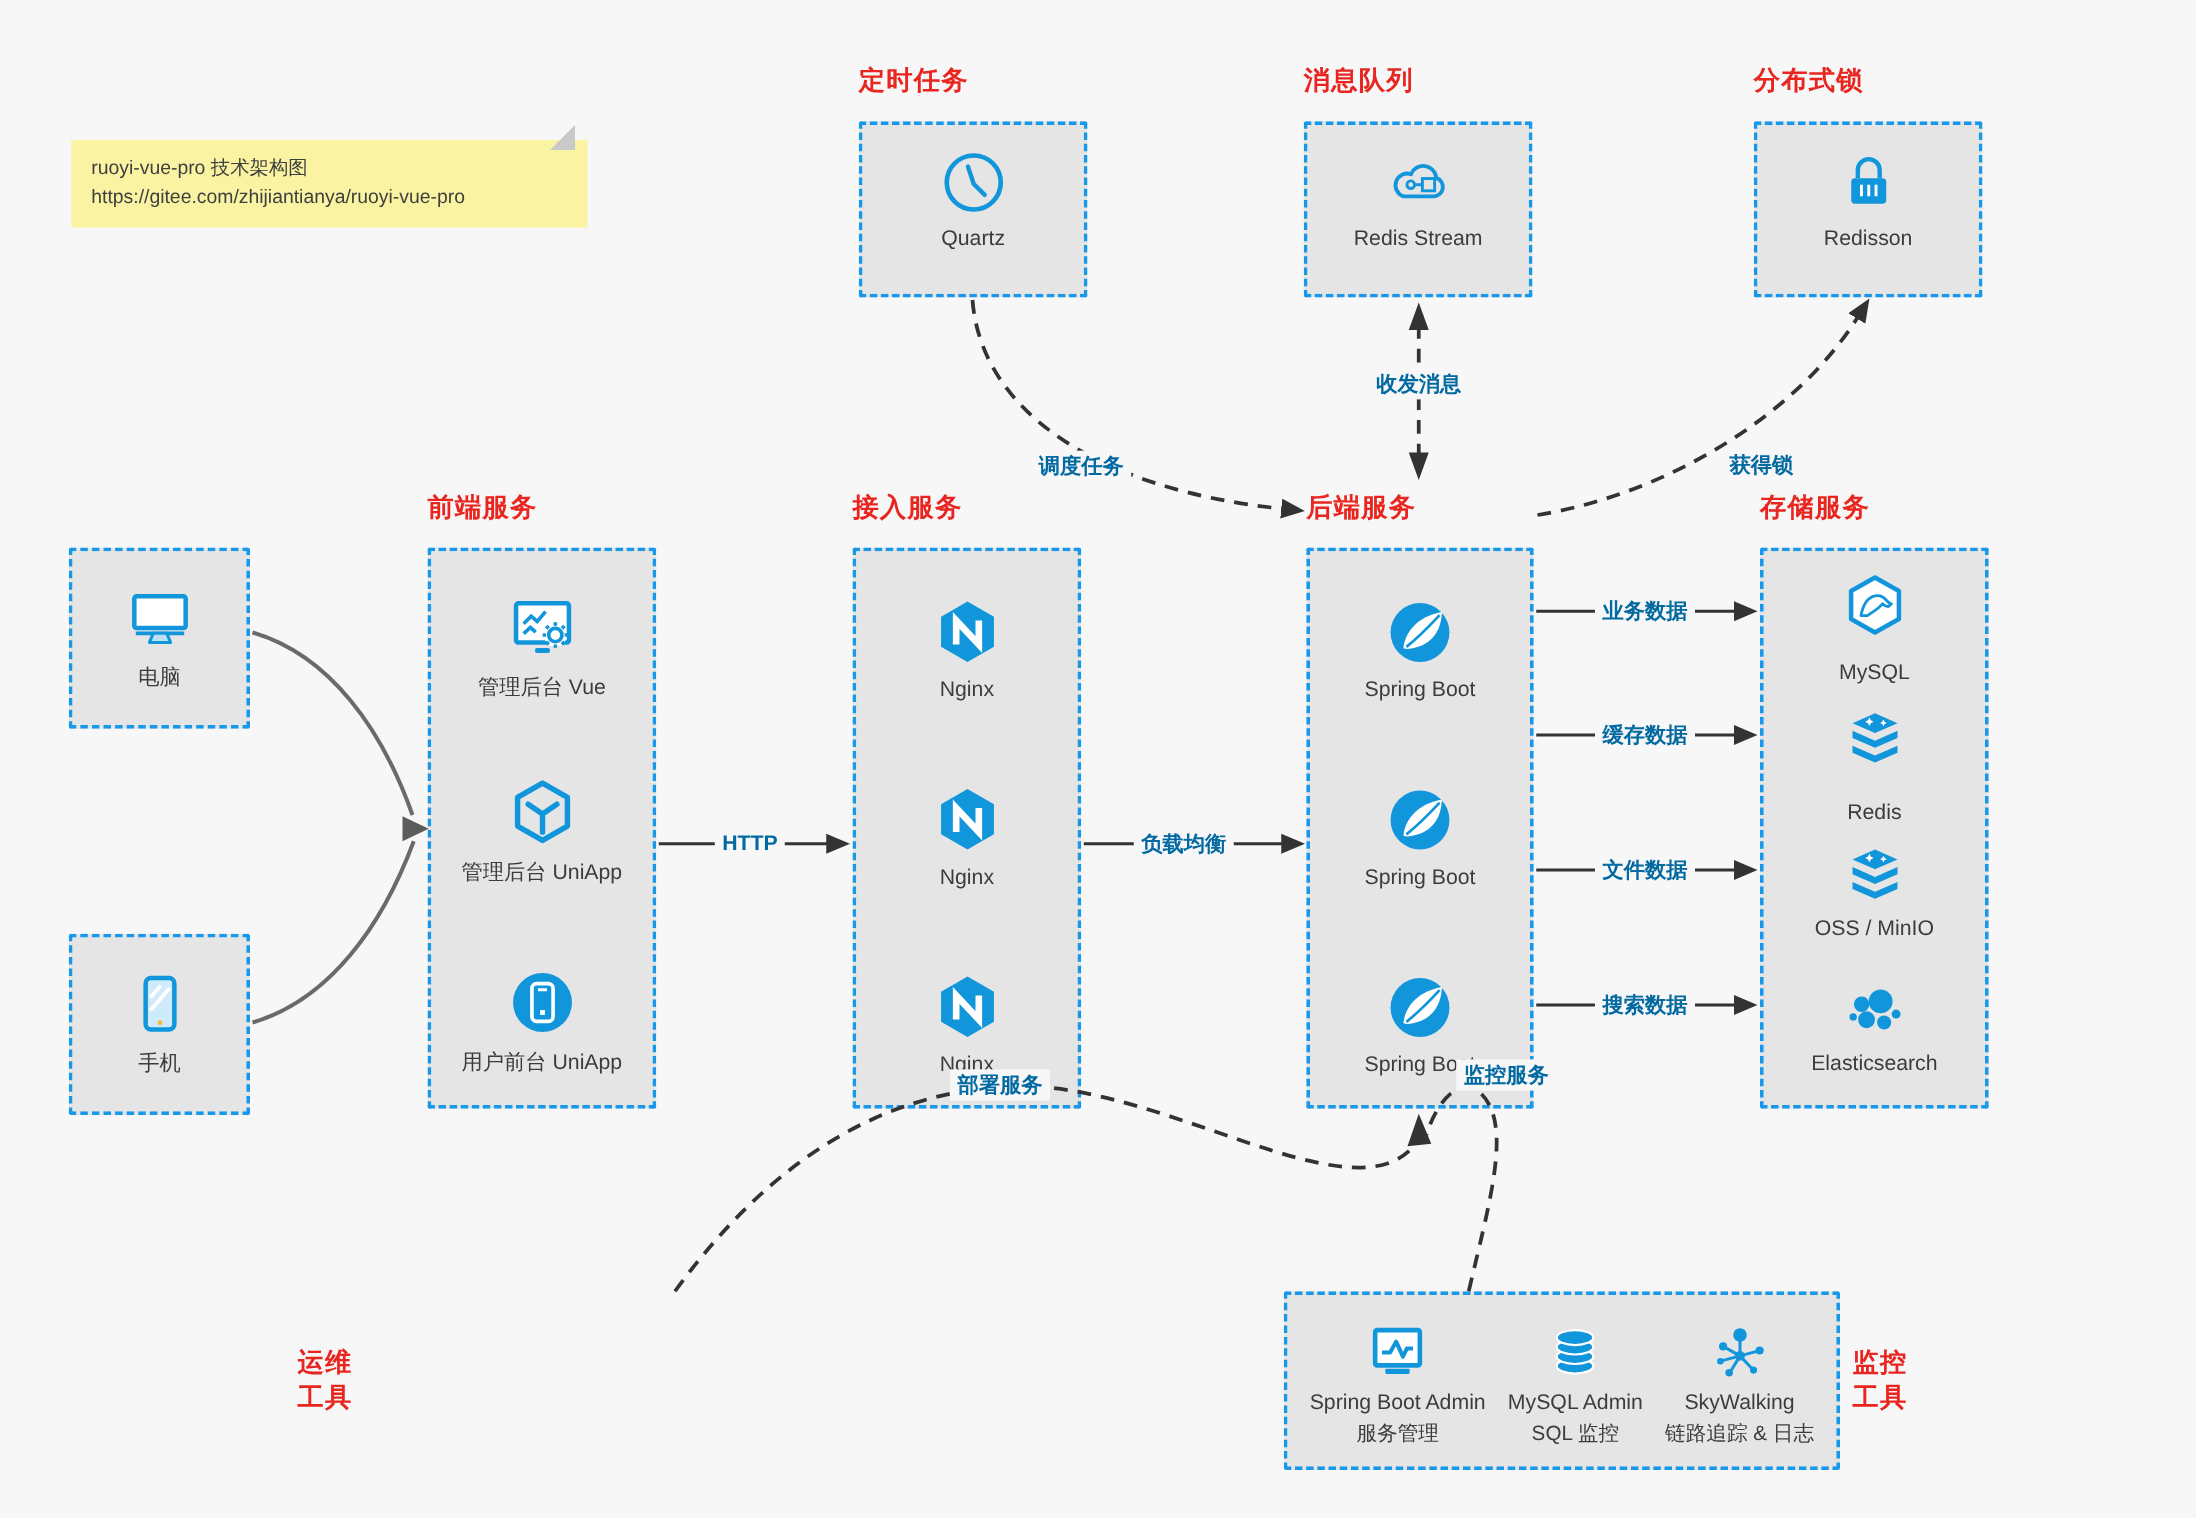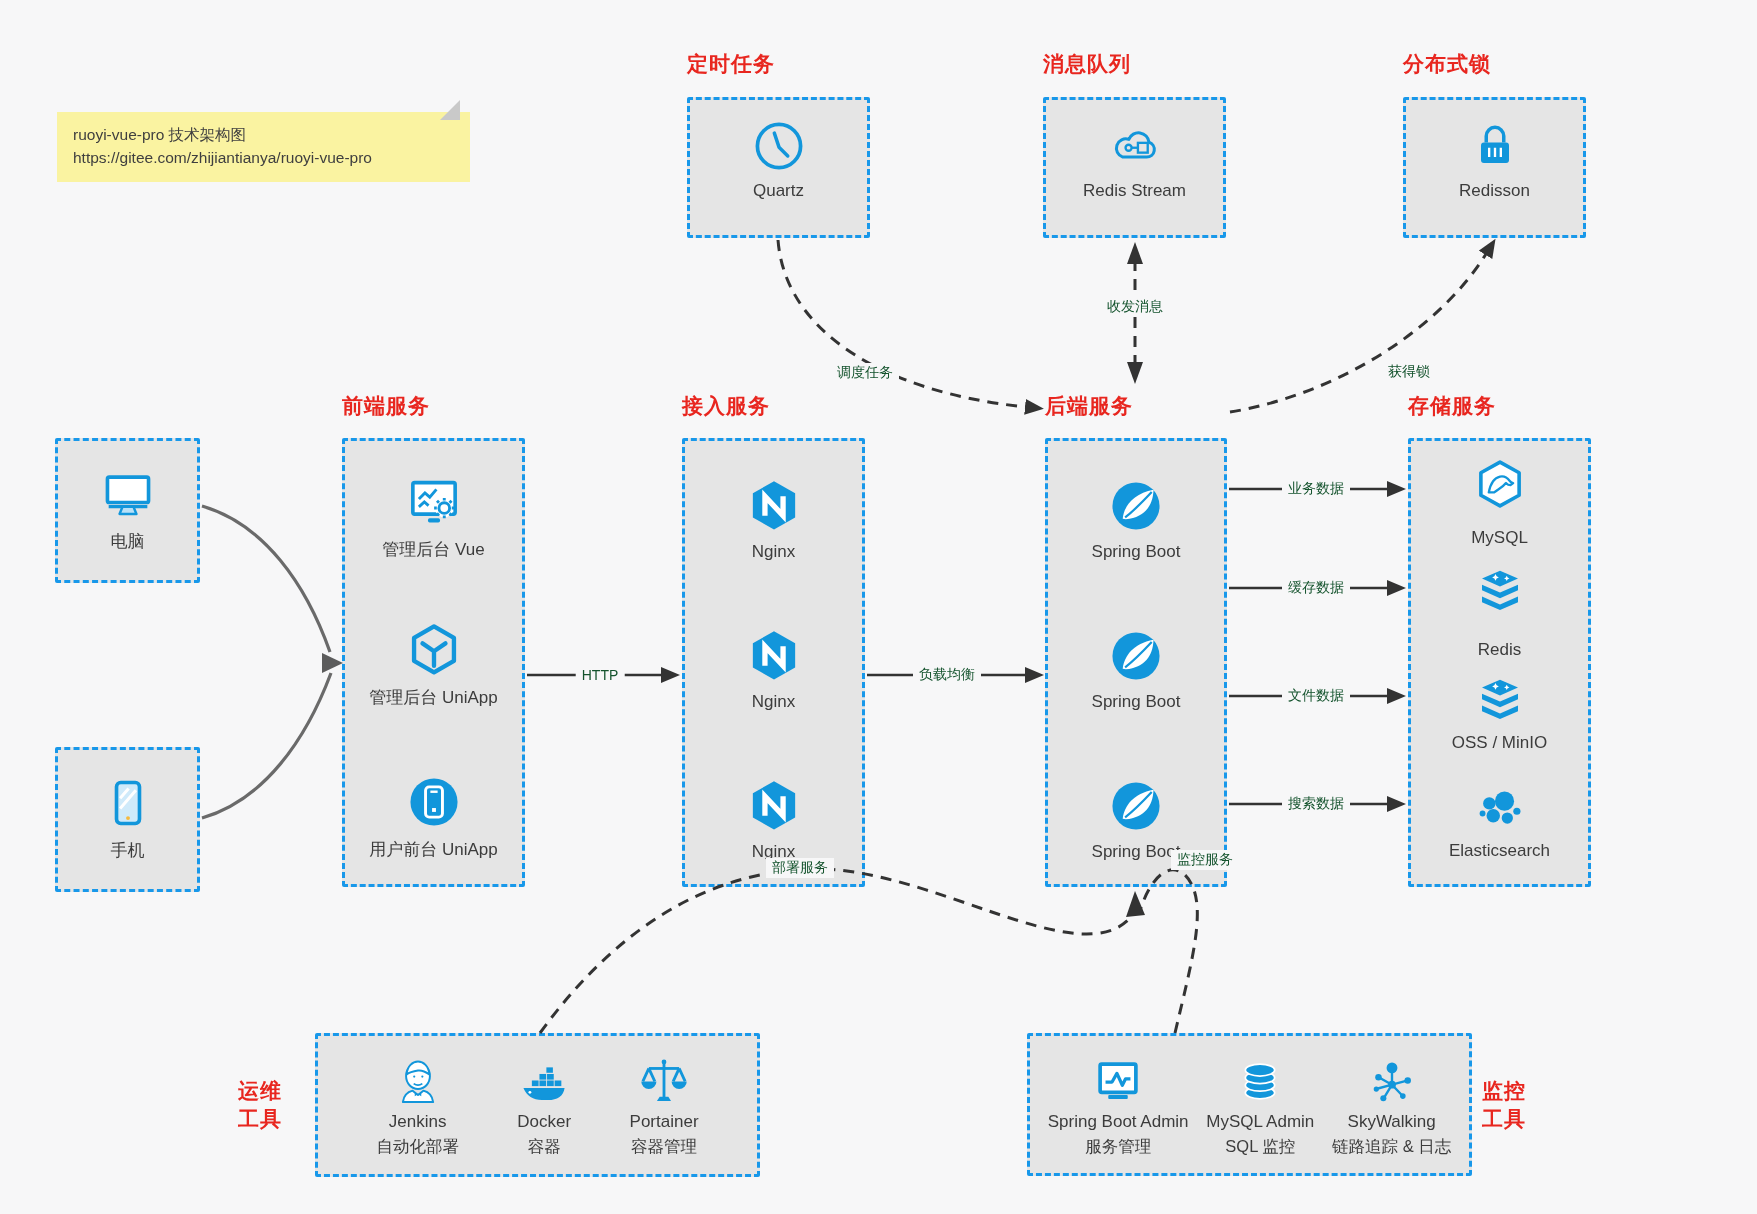--- a/index.html
+++ b/index.html
@@ -21,21 +21,21 @@
   .i52 { width:52px; height:52px; }
 
   .tool-row { display:flex; flex-direction:row; justify-content:space-evenly; align-items:flex-start; }
   .tool-item { display:flex; flex-direction:column; align-items:center; gap:4px; padding-top:20px; }
   .tool-name { font-size:17px; color:#3c3c3c; white-space:nowrap; }
   .tool-desc { font-size:16.5px; color:#3c3c3c; white-space:nowrap; }
 
   .overlay { position:absolute; left:0; top:0; z-index:3; pointer-events:none; }
 
   .edge-label { position:absolute; transform:translate(-50%,-50%); background:#f7f7f8; padding:1px 6px;
-                font-size:14px; color:#14532d; white-space:nowrap; z-index:5; }
+                font-size:17px; color:#0369a1; white-space:nowrap; z-index:5;font-weight:bold; }
 
   .note { position:absolute; left:57px; top:96px; width:413px; height:70px; background:#faf3a1;
           z-index:2; padding:11px 16px; font-size:15.5px; color:#3f3f3f; line-height:23px;margin-top:16px; }
   .note-fold { position:absolute; right:10px; top:-12px; width:0; height:0;
                border-bottom:20px solid #c9c9c9; border-left:20px solid transparent; }
 </style>
 </head>
 <body>
 
 <svg width="0" height="0" style="position:absolute">
@@ -323,43 +323,20 @@
       <svg class="icon i54">
           <use href="#sym-elastic"></use>
         </svg>
       <div class="node-label">Elasticsearch</div>
     </div>
   </div>
 
   <div class="red-title side-title" style="left:238px;top:1077px;width:80px">
     <div>运维</div>
     <div>工具</div>
-  </div>
-  <div class="dbox tool-row" style="left:315px;top:1033px;width:445px;height:144px">
-    <div class="tool-item">
-      <svg class="icon i52">
-          <use href="#sym-jenkins"></use>
-        </svg>
-      <div class="tool-name">Jenkins</div>
-      <div class="tool-desc">自动化部署</div>
-    </div>
-    <div class="tool-item">
-      <svg class="icon i52">
-          <use href="#sym-docker"></use>
-        </svg>
-      <div class="tool-name">Docker</div>
-      <div class="tool-desc">容器</div>
-    </div>
-    <div class="tool-item">
-      <svg class="icon i52">
-          <use href="#sym-portainer"></use>
-        </svg>
-      <div class="tool-name">Portainer</div>
-      <div class="tool-desc">容器管理</div>
-    </div>
   </div>
 
   <div class="dbox tool-row" style="left:1027px;top:1033px;width:445px;height:143px">
     <div class="tool-item">
       <svg class="icon i52">
           <use href="#sym-sba"></use>
         </svg>
       <div class="tool-name">Spring Boot Admin</div>
       <div class="tool-desc">服务管理</div>
     </div>

